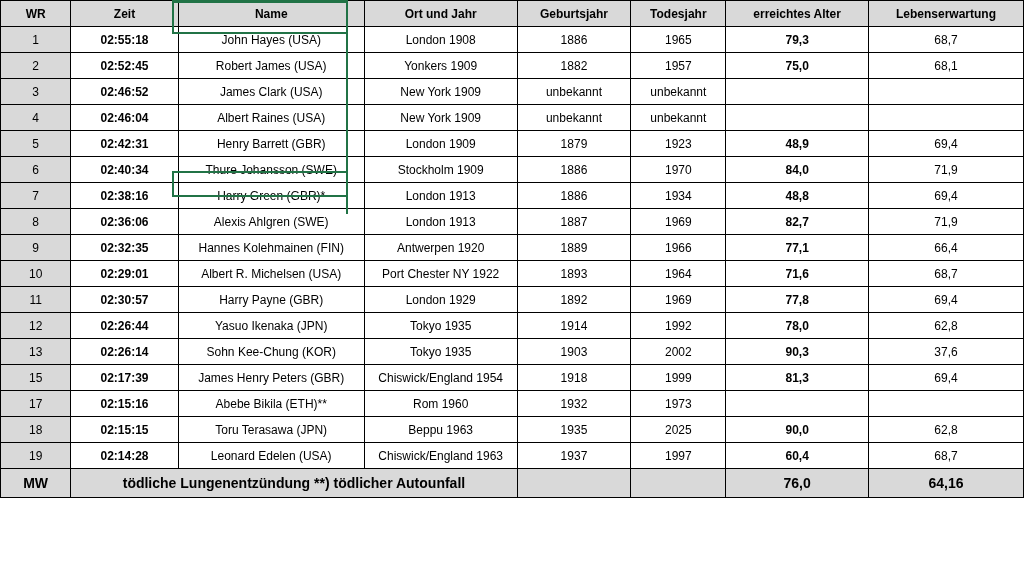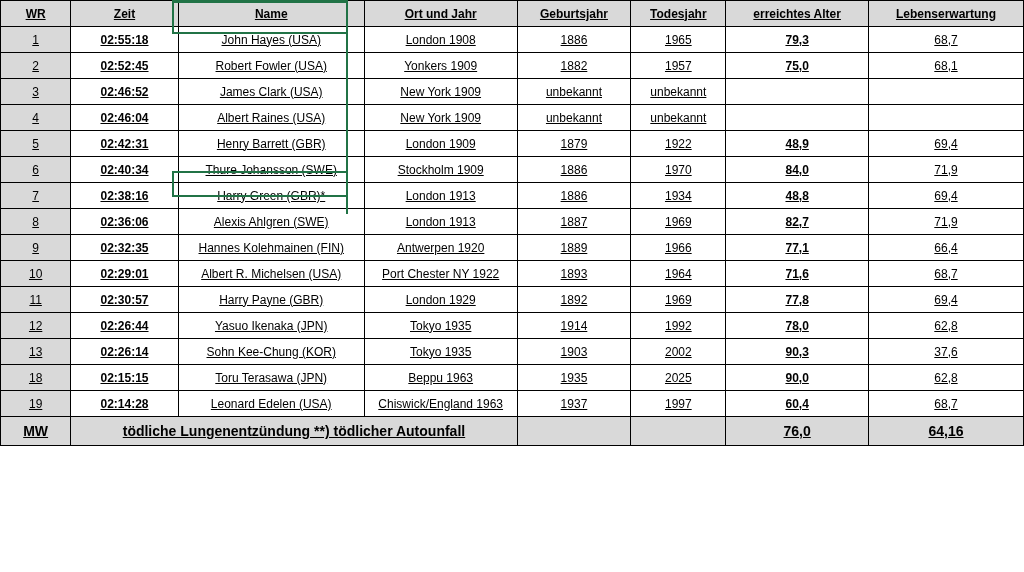--- a/index.html
+++ b/index.html
@@ -12,21 +12,20 @@
     height: 572px;
     font-family: "Liberation Sans", sans-serif;
     overflow: hidden;
   }
   .sheet {
     width: 1024px;
     height: 572px;
     position: relative;
     background: #ffffff;
     box-sizing: border-box;
-    text-decoration: underline;
   }
   table.grid {
     border-collapse: collapse;
     width: 1024px;
     table-layout: fixed;
   }
   table.grid th, table.grid td {
     border: 1px solid #000000;
     font-size: 12px;
     color: #000000;
@@ -143,21 +142,21 @@
         <td class="name">John Hayes (USA)</td>
         <td class="ort">London 1908</td>
         <td>1886</td>
         <td>1965</td>
         <td class="alter">79,3</td>
         <td>68,7</td>
       </tr>
       <tr>
         <td class="wr">2</td>
         <td class="zeit">02:52:45</td>
-        <td class="name">Robert Fowler (USA)</td>
+        <td class="name">Robert James (USA)</td>
         <td class="ort">Yonkers 1909</td>
         <td>1882</td>
         <td>1957</td>
         <td class="alter">75,0</td>
         <td>68,1</td>
       </tr>
       <tr>
         <td class="wr">3</td>
         <td class="zeit">02:46:52</td>
         <td class="name">James Clark (USA)</td>
@@ -176,21 +175,21 @@
         <td>unbekannt</td>
         <td class="alter"></td>
         <td></td>
       </tr>
       <tr>
         <td class="wr">5</td>
         <td class="zeit">02:42:31</td>
         <td class="name">Henry Barrett (GBR)</td>
         <td class="ort">London 1909</td>
         <td>1879</td>
-        <td>1922</td>
+        <td>1923</td>
         <td class="alter">48,9</td>
         <td>69,4</td>
       </tr>
       <tr>
         <td class="wr">6</td>
         <td class="zeit">02:40:34</td>
         <td class="name">Thure Johansson (SWE)</td>
         <td class="ort">Stockholm 1909</td>
         <td>1886</td>
         <td>1970</td>
@@ -261,20 +260,40 @@
         <td class="wr">13</td>
         <td class="zeit">02:26:14</td>
         <td class="name">Sohn Kee-Chung (KOR)</td>
         <td class="ort">Tokyo 1935</td>
         <td>1903</td>
         <td>2002</td>
         <td class="alter">90,3</td>
         <td>37,6</td>
       </tr>
       <tr>
+        <td class="wr">15</td>
+        <td class="zeit">02:17:39</td>
+        <td class="name">James Henry Peters (GBR)</td>
+        <td class="ort">Chiswick/England 1954</td>
+        <td>1918</td>
+        <td>1999</td>
+        <td class="alter">81,3</td>
+        <td>69,4</td>
+      </tr>
+      <tr>
+        <td class="wr">17</td>
+        <td class="zeit">02:15:16</td>
+        <td class="name">Abebe Bikila (ETH)**</td>
+        <td class="ort">Rom 1960</td>
+        <td>1932</td>
+        <td>1973</td>
+        <td class="alter"></td>
+        <td></td>
+      </tr>
+      <tr>
         <td class="wr">18</td>
         <td class="zeit">02:15:15</td>
         <td class="name">Toru Terasawa (JPN)</td>
         <td class="ort">Beppu 1963</td>
         <td>1935</td>
         <td>2025</td>
         <td class="alter">90,0</td>
         <td>62,8</td>
       </tr>
       <tr>

